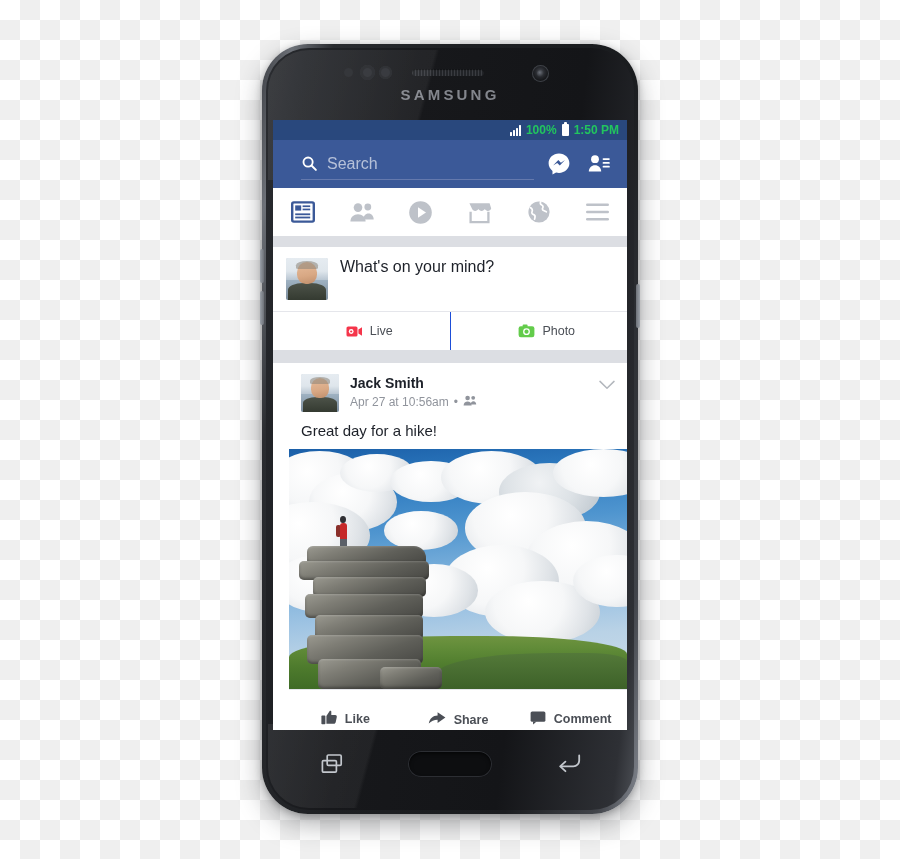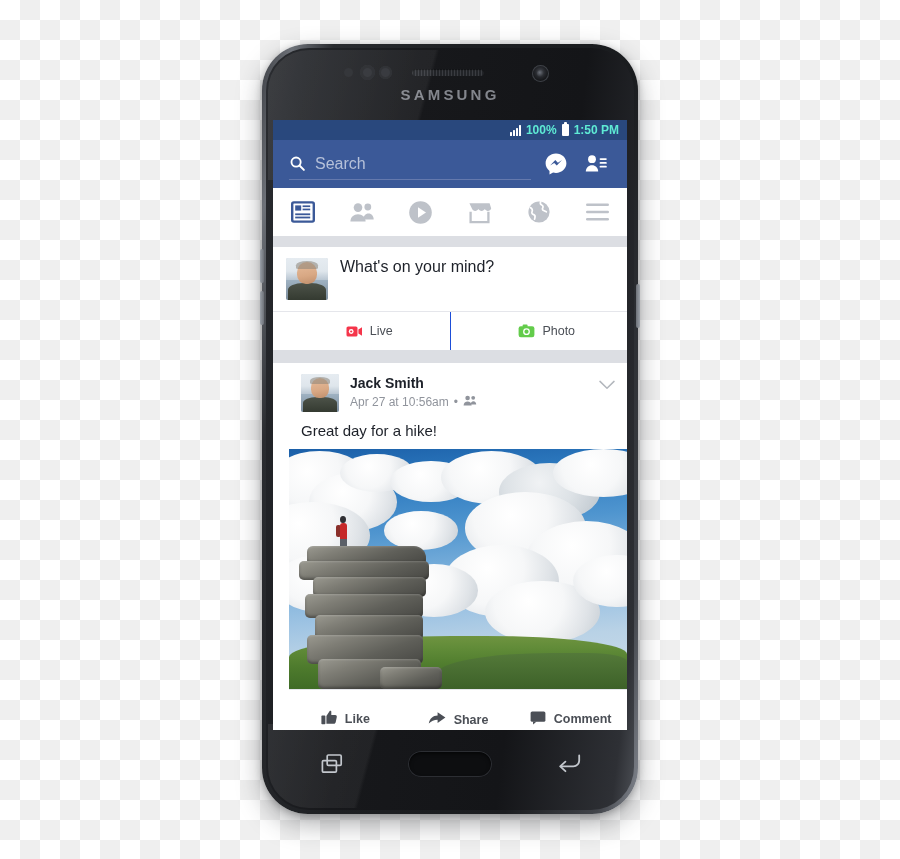--- a/index.html
+++ b/index.html
@@ -141,21 +141,21 @@
   }
 
   
   .statusbar {
     height: 20px;
     background: #29487d;
     display: flex;
     align-items: center;
     justify-content: flex-end;
     padding-right: 8px;
-    color: #5eead4;
+    color: #22c55e;
     font-size: 12px;
     font-weight: bold;
     gap: 5px;
   }
   .signal-bars {
     display: inline-flex;
     align-items: flex-end;
     gap: 1px;
     height: 11px;
   }
@@ -184,21 +184,21 @@
     border-radius: 1px 1px 0 0;
   }
   .status-text { line-height: 1; }
 
   
   .fb-topbar {
     height: 48px;
     background: #3b5998;
     display: flex;
     align-items: center;
-    padding: 0 16px;
+    padding: 0 28px;
     gap: 10px;
   }
   .search-wrap {
     flex: 1;
     display: flex;
     align-items: center;
     gap: 9px;
     border-bottom: 1px solid #6479ad;
     height: 30px;
   }

